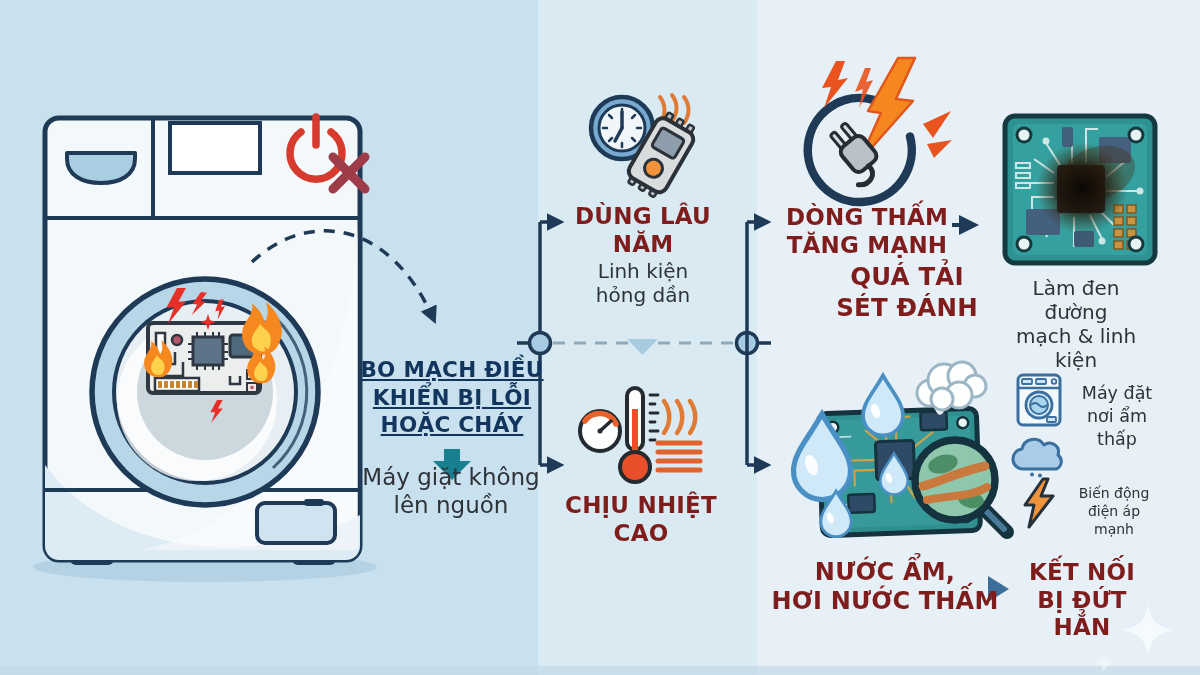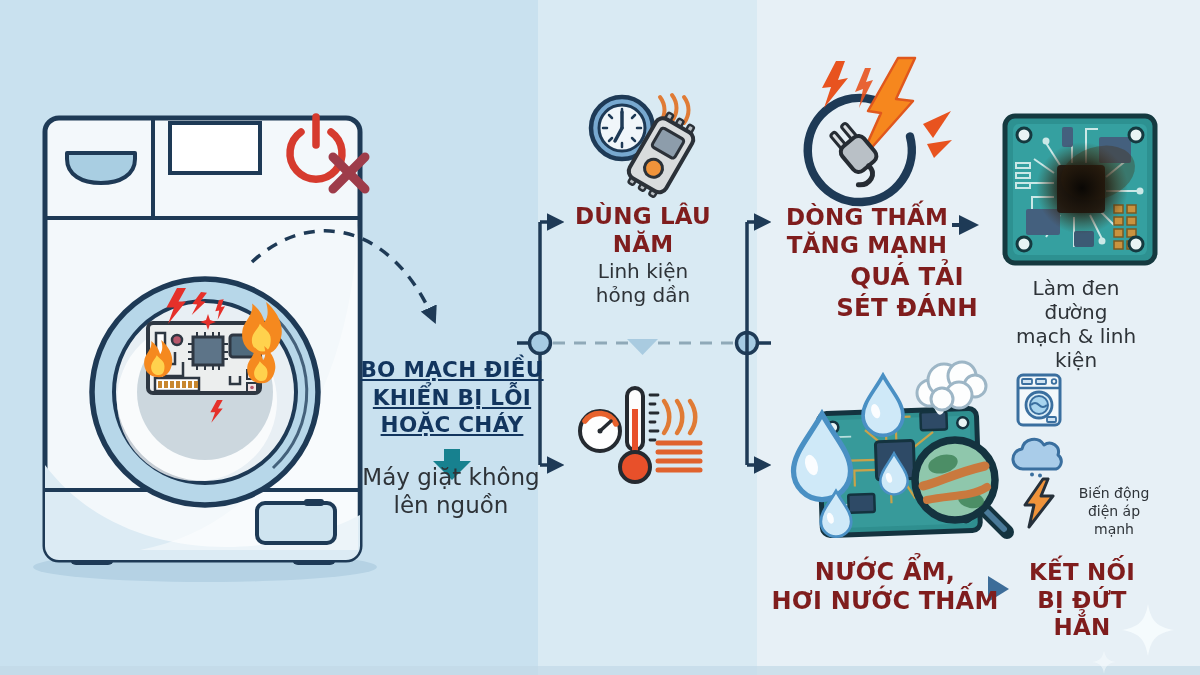--- a/index.html
+++ b/index.html
@@ -392,29 +392,33 @@
 KHIỂN BỊ LỖI
 HOẶC CHÁY</div>
   <div class="txt sub" style="left:451px;top:464px;font-size:23px;">Máy giặt không
 lên nguồn</div>
 
   <div class="txt hd" style="left:643px;top:203px;font-size:23px;">DÙNG LÂU
 NĂM</div>
   <div class="txt sub" style="left:643px;top:259px;font-size:20px;">Linh kiện
 hỏng dần</div>
 
+  <div class="txt hd" style="left:641px;top:492px;font-size:23px;">CHỊU NHIỆT
+CAO</div>
 
   <div class="txt hd" style="left:867px;top:204px;font-size:23px;">DÒNG THẤM
 TĂNG MẠNH</div>
   <div class="txt hd" style="left:867px;top:262px;font-size:24.5px;line-height:1.25;margin-left:40px;">QUÁ TẢI
 SÉT ĐÁNH</div>
   <div class="txt hd" style="left:885px;top:558px;font-size:24px;">NƯỚC ẨM,
 HƠI NƯỚC THẤM</div>
 
   <div class="txt sub" style="left:1076px;top:276px;font-size:20px;">Làm đen đường
 mạch &amp; linh kiện</div>
   <div class="txt hd" style="left:1082px;top:559px;font-size:23px;">KẾT NỐI
 BỊ ĐỨT HẲN</div>
 
+  <div class="txt sub" style="left:1117px;top:382px;font-size:17.5px;line-height:1.3;">Máy đặt
+nơi ẩm thấp</div>
   <div class="txt sub" style="left:1114px;top:484px;font-size:14px;line-height:1.3;">Biến động
 điện áp mạnh</div>
 
 </div>
 
 </body></html>

